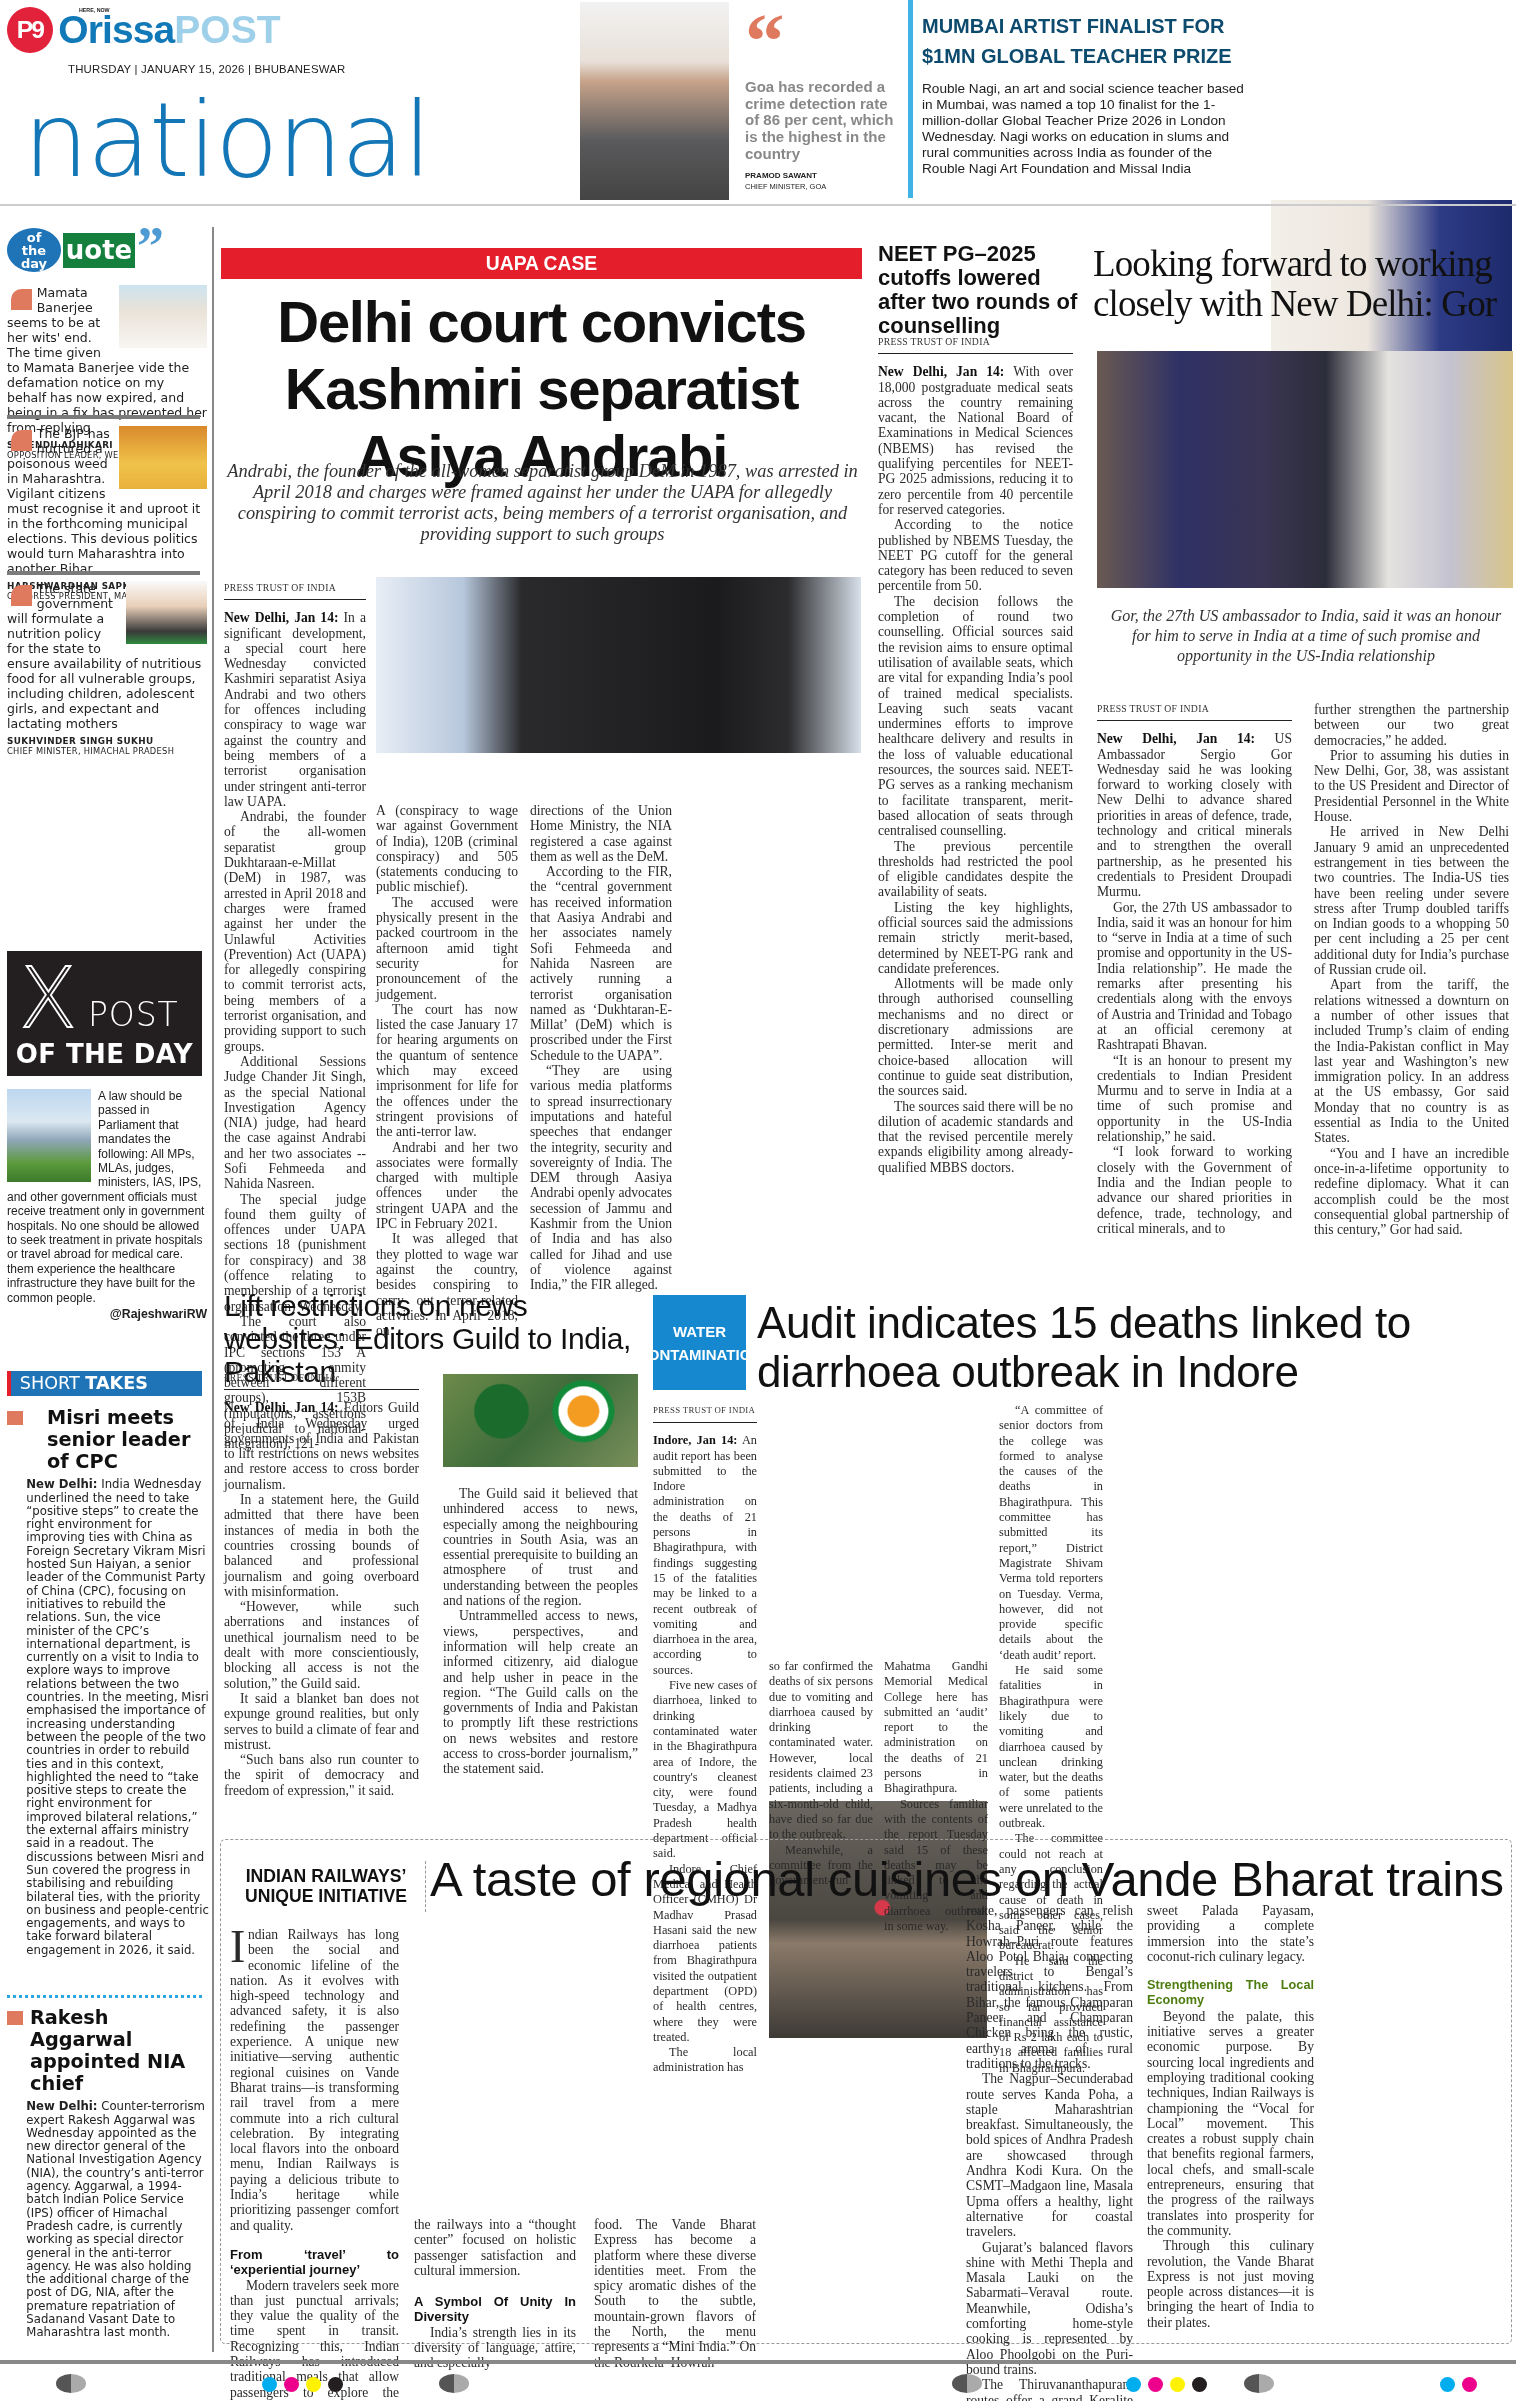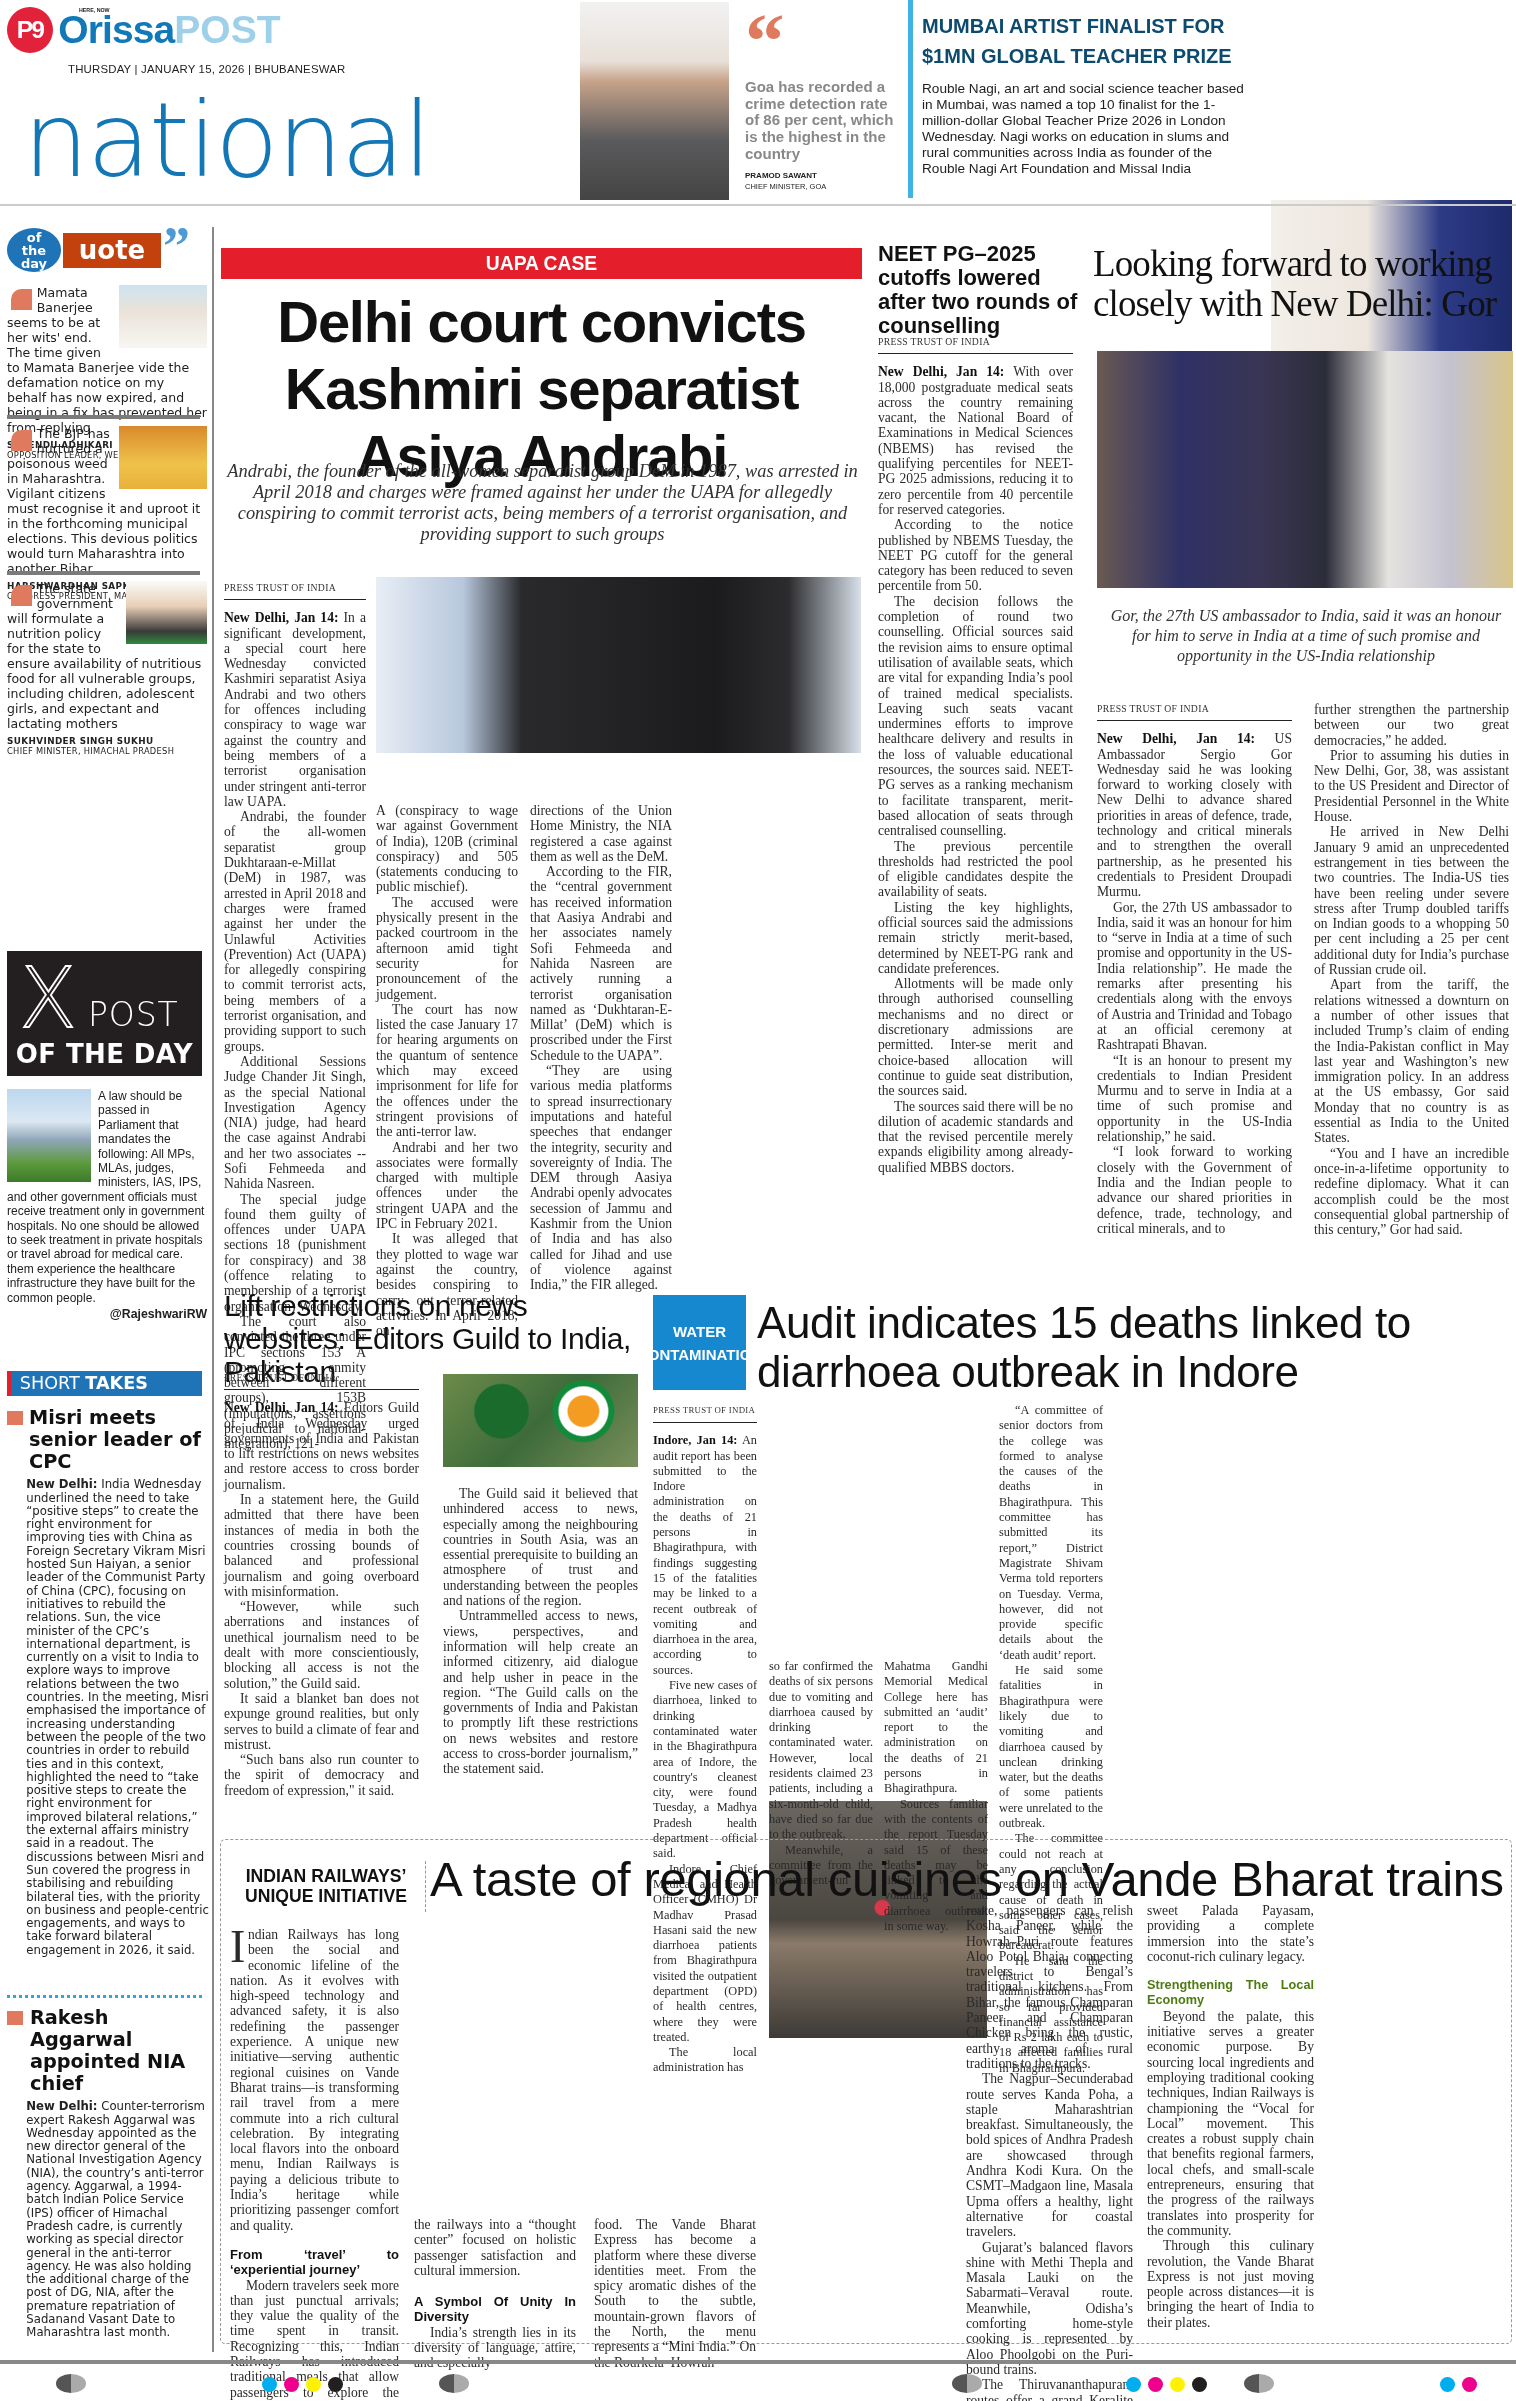--- a/index.html
+++ b/index.html
@@ -61,21 +61,21 @@
 </div>
 <div class="photo abs" style="left:1271px;top:1.8px;width:241px;height:198px;background:linear-gradient(90deg,#f3efe9 0%,#ece6de 40%,#2d3b86 70%,#1d2a6b 100%)"></div>
 
 <div class="abs" style="left:0;top:204px;width:1516px;height:1.8px;background:#ccc"></div>
 
 <div class="abs" style="left:7px;top:228px;width:200px">
   <div style="display:flex;align-items:center;gap:1.8px">
     <div style="background:#1f74b8;color:#fff;border-radius:50%;width:54px;height:44px;display:flex;align-items:center;justify-content:center;text-align:center;font:bold 13px/13px 'DejaVu Sans',sans-serif">
         <span style="width:39px">of the day</span>
       </div>
-    <div style="background:#c2410c;color:#fff;font:bold 26px 'DejaVu Sans',sans-serif;padding:0 16px;height:35px;line-height:35px">uote</div>
+    <div style="background:#15803d;color:#fff;font:bold 26px 'DejaVu Sans',sans-serif;padding:0 3px;height:35px;line-height:35px">uote</div>
     <div style="color:#4e9ad3;font:bold 54px/26px 'Liberation Serif',serif;height:35px">”</div>
   </div>
 </div>
 
 <div class="abs" style="left:7px;top:285px;width:200px">
   <div class="photo" style="float:right;width:88px;height:63px;margin-left:5.3px;background:linear-gradient(180deg,#cde4f0,#e9e2d8 40%,#f8f6f2)"></div>
   <div style="float:left;width:21px;height:21px;background:#e07a5f;border-radius:10.5px 0 0 0;margin:3.5px 5.3px 0 3.5px"></div>
   <div class="qod-text">Mamata Banerjee seems to be at her wits' end. The time given to Mamata Banerjee vide the defamation notice on my behalf has now expired, and being in a fix has prevented her from replying</div>
   <div style="clear:both;margin-top:5.3px">
     <div class="qod-name">SUVENDU ADHIKARI</div>
@@ -114,21 +114,21 @@
   <div class="photo" style="float:left;width:84px;height:93px;margin:0 7px 3.5px 0;background:linear-gradient(180deg,#bcd7ef 0%,#dbe8f2 35%,#8fa6b8 55%,#5c9a3c 80%,#3d7a2a 100%)"></div>
   <div class="sans" style="font-size:12px;line-height:14.4px;color:#222">A law should be passed in Parliament that mandates the following: All MPs, MLAs, judges, ministers, IAS, IPS, and other government officials must receive treatment only in government hospitals. No one should be allowed to seek treatment in private hospitals or travel abroad for medical care. them experience the healthcare infrastructure they have built for the common people.</div>
   <div class="sans" style="clear:both;text-align:right;font-weight:bold;font-size:12.3px;margin-top:1.8px">@RajeshwariRW</div>
 </div>
 
 <div class="abs" style="left:7px;top:1371px;width:195px;height:24.6px;background:#1f74b8;border-left:4.4px solid #e51e2b;color:#fff;font:17.6px/24.6px 'DejaVu Sans',sans-serif;padding-left:8.8px">
   <span>SHORT</span>
   <b>TAKES</b>
 </div>
 <div class="abs" style="left:7px;top:1407px;width:202px">
-  <div style="display:flex;gap:6px">
+  <div style="display:flex;gap:24px">
       <span class="sq" style="margin-top:4.4px;flex:none"></span>
       <div class="short-head">Misri meets senior leader of CPC</div>
     </div>
   <div class="short-text" style="padding-left:19.3px;margin-top:5.3px"><b>New Delhi:</b> <span>India Wednesday underlined the need to take “positive steps” to create the right environment for improving ties with China as Foreign Secretary Vikram Misri hosted Sun Haiyan, a senior leader of the Communist Party of China (CPC), focusing on initiatives to rebuild the relations. Sun, the vice minister of the CPC’s international department, is currently on a visit to India to explore ways to improve relations between the two countries. In the meeting, Misri emphasised the importance of increasing understanding between the people of the two countries in order to rebuild ties and in this context, highlighted the need to “take positive steps to create the right environment for improved bilateral relations,” the external affairs ministry said in a readout. The discussions between Misri and Sun covered the progress in stabilising and rebuilding bilateral ties, with the priority on business and people-centric engagements, and ways to take forward bilateral engagement in 2026, it said.</span></div>
 </div>
 <div class="abs" style="left:7px;top:1995px;width:195px;border-top:3.5px dotted #2aa7e0"></div>
 <div class="abs" style="left:7px;top:2007px;width:202px">
   <div style="display:flex;gap:7px">
       <span class="sq" style="margin-top:4.4px;flex:none"></span>
       <div class="short-head">Rakesh Aggarwal appointed NIA chief</div>

